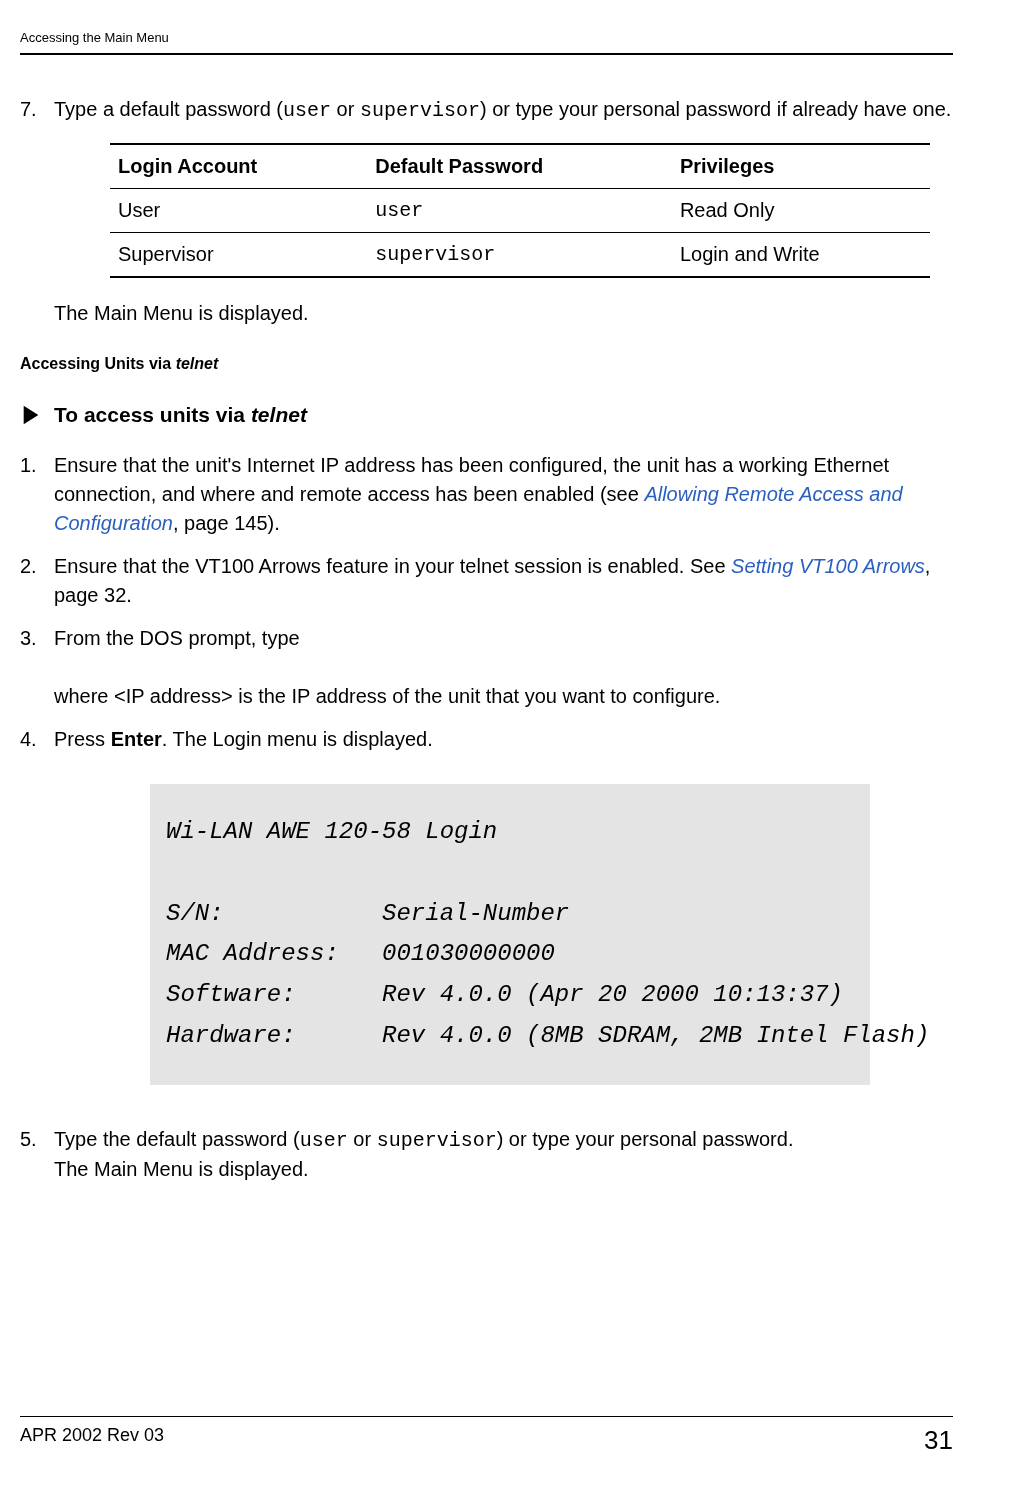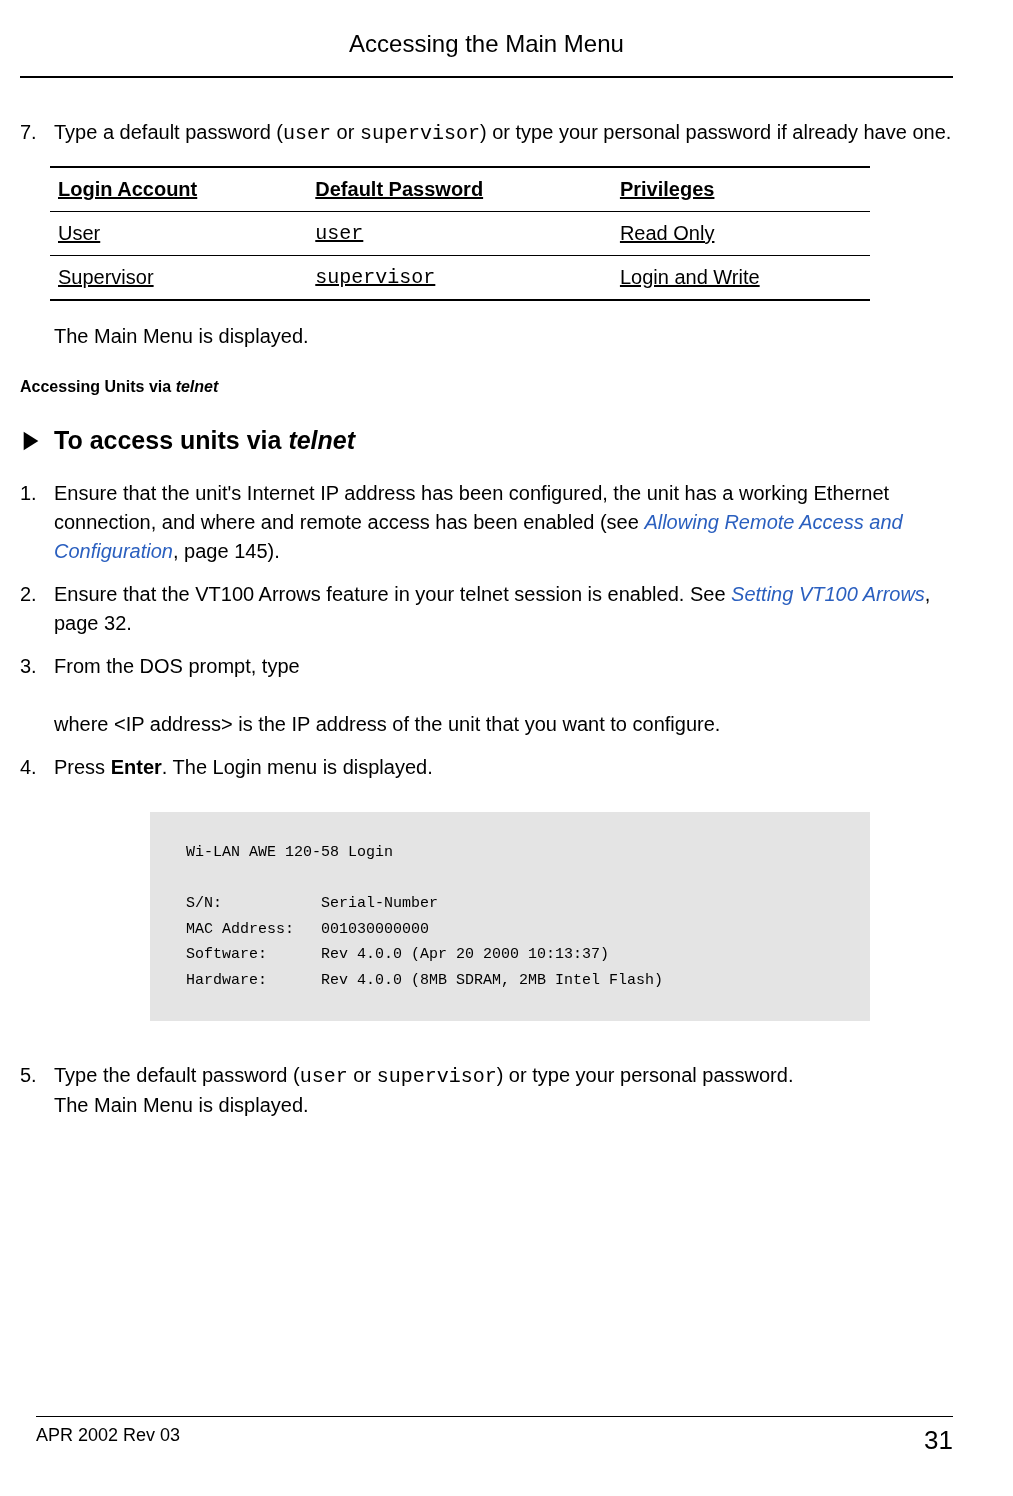--- a/index.html
+++ b/index.html
@@ -15,24 +15,24 @@
     position: relative;
   }
   .page {
     box-sizing: border-box;
     padding: 30px 60px 40px 20px;
     width: 1013px;
     height: 1496px;
     position: relative;
   }
   .header-right {
-    text-align: center;
-    font-size: 24px;
+    text-align: left;
+    font-size: 13px;
     padding-right: 0;
-    margin-bottom: 18px;
+    margin-bottom: 8px;
   }
   .header-rule {
     border: none;
     border-top: 2px solid #000;
     margin: 0 0 40px 0;
   }
   .body {
     padding-left: 0;
   }
   .step {
@@ -45,22 +45,21 @@
     flex: 0 0 34px;
     font-size: 20px;
   }
   .step-body {
     flex: 1;
   }
   .mono {
     font-family: "Courier New", Courier, monospace;
   }
   .table-wrap {
-    margin: 18px 0 18px 30px;
-    text-decoration: underline;
+    margin: 18px 0 18px 90px;
   }
   table.accounts {
     border-collapse: collapse;
     width: 820px;
   }
   table.accounts th {
     text-align: left;
     font-weight: bold;
     font-size: 20px;
     padding: 10px 8px;
@@ -96,41 +95,42 @@
   }
   .arrow-icon {
     width: 24px;
     flex: 0 0 24px;
     margin-right: 10px;
   }
   .arrow-icon svg { display: block; }
   .proc-title {
     font-family: Arial, Helvetica, sans-serif;
     font-weight: bold;
-    font-size: 25px;
+    font-size: 21px;
   }
   .proc-title .ital { font-style: italic; }
   .link {
     color: #2a5fbf;
     font-style: italic;
   }
   .codebox {
     background: #e4e4e4;
     margin: 30px 0 40px 130px;
-    padding: 28px 36px;
+    padding: 28px 16px;
     font-family: "Courier New", Courier, monospace;
-    font-size: 15px;
+    font-size: 24px;
     line-height: 1.7;
     white-space: pre;
     width: 720px;
     box-sizing: border-box;
+    font-style: italic;
   }
   .footer {
     position: absolute;
-    left: 36px;
+    left: 20px;
     right: 60px;
     bottom: 40px;
   }
   .footer-rule {
     border: none;
     border-top: 1px solid #000;
     margin: 0 0 8px 0;
   }
   .footer-row {
     display: flex;

